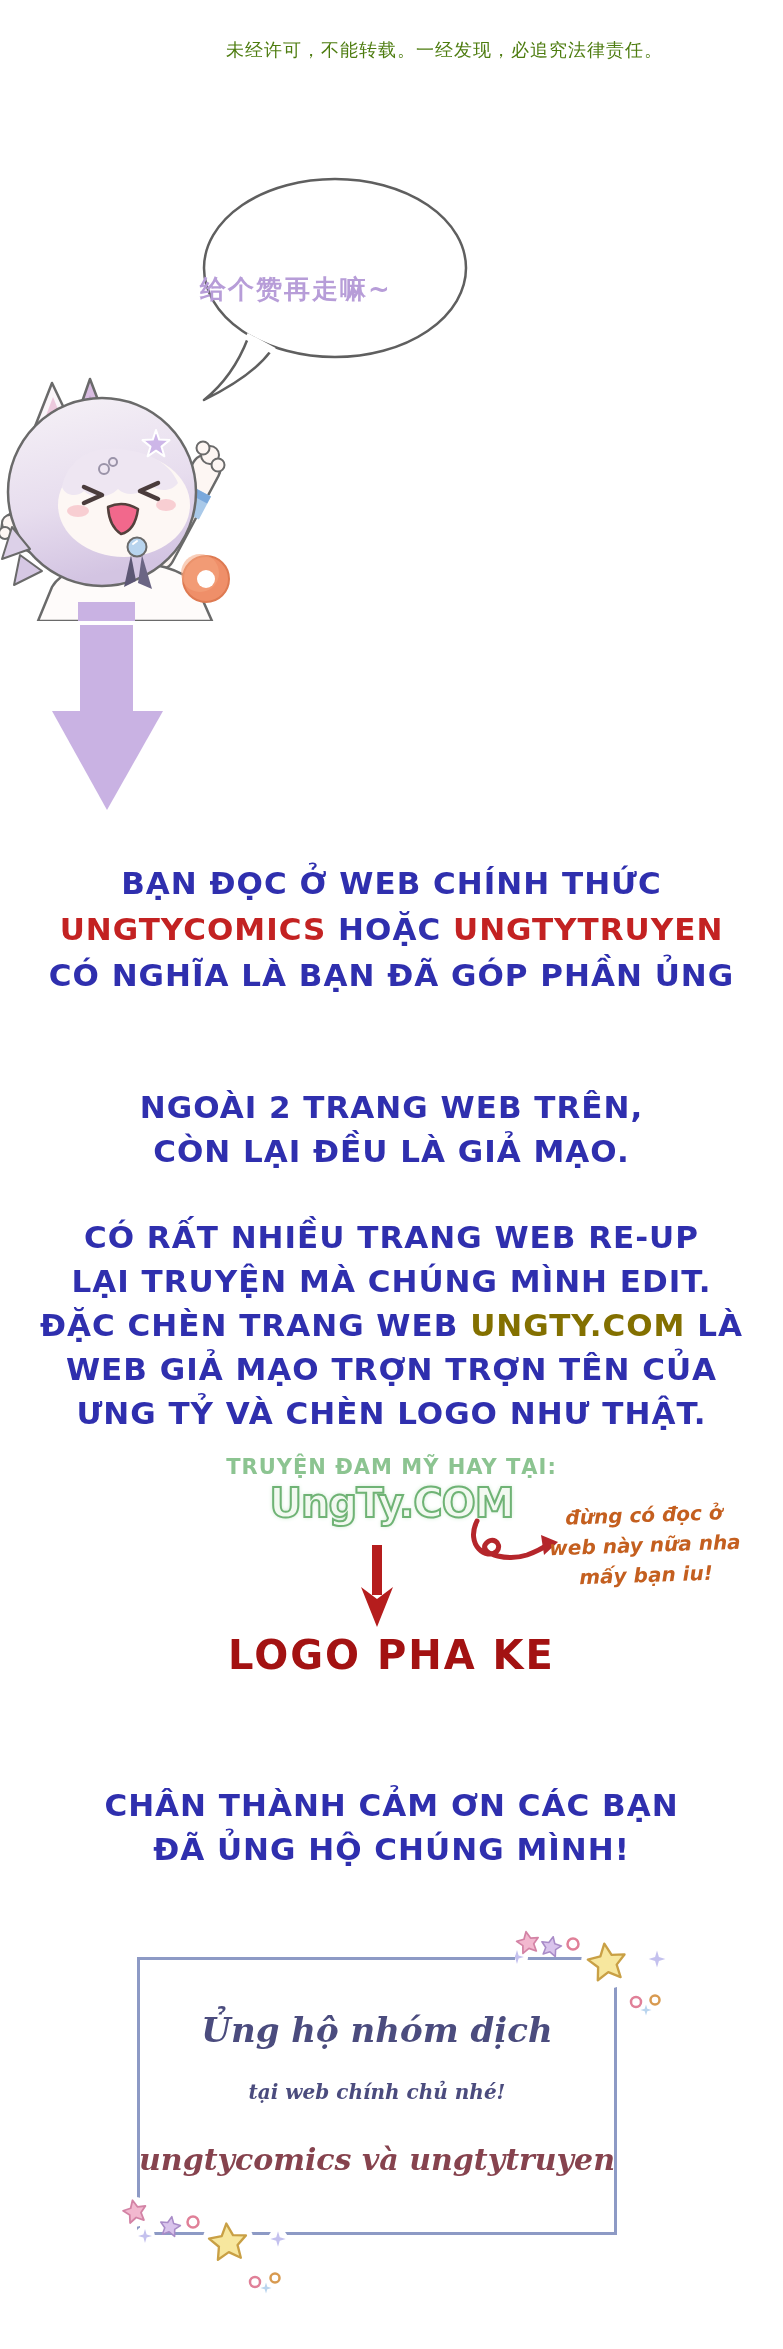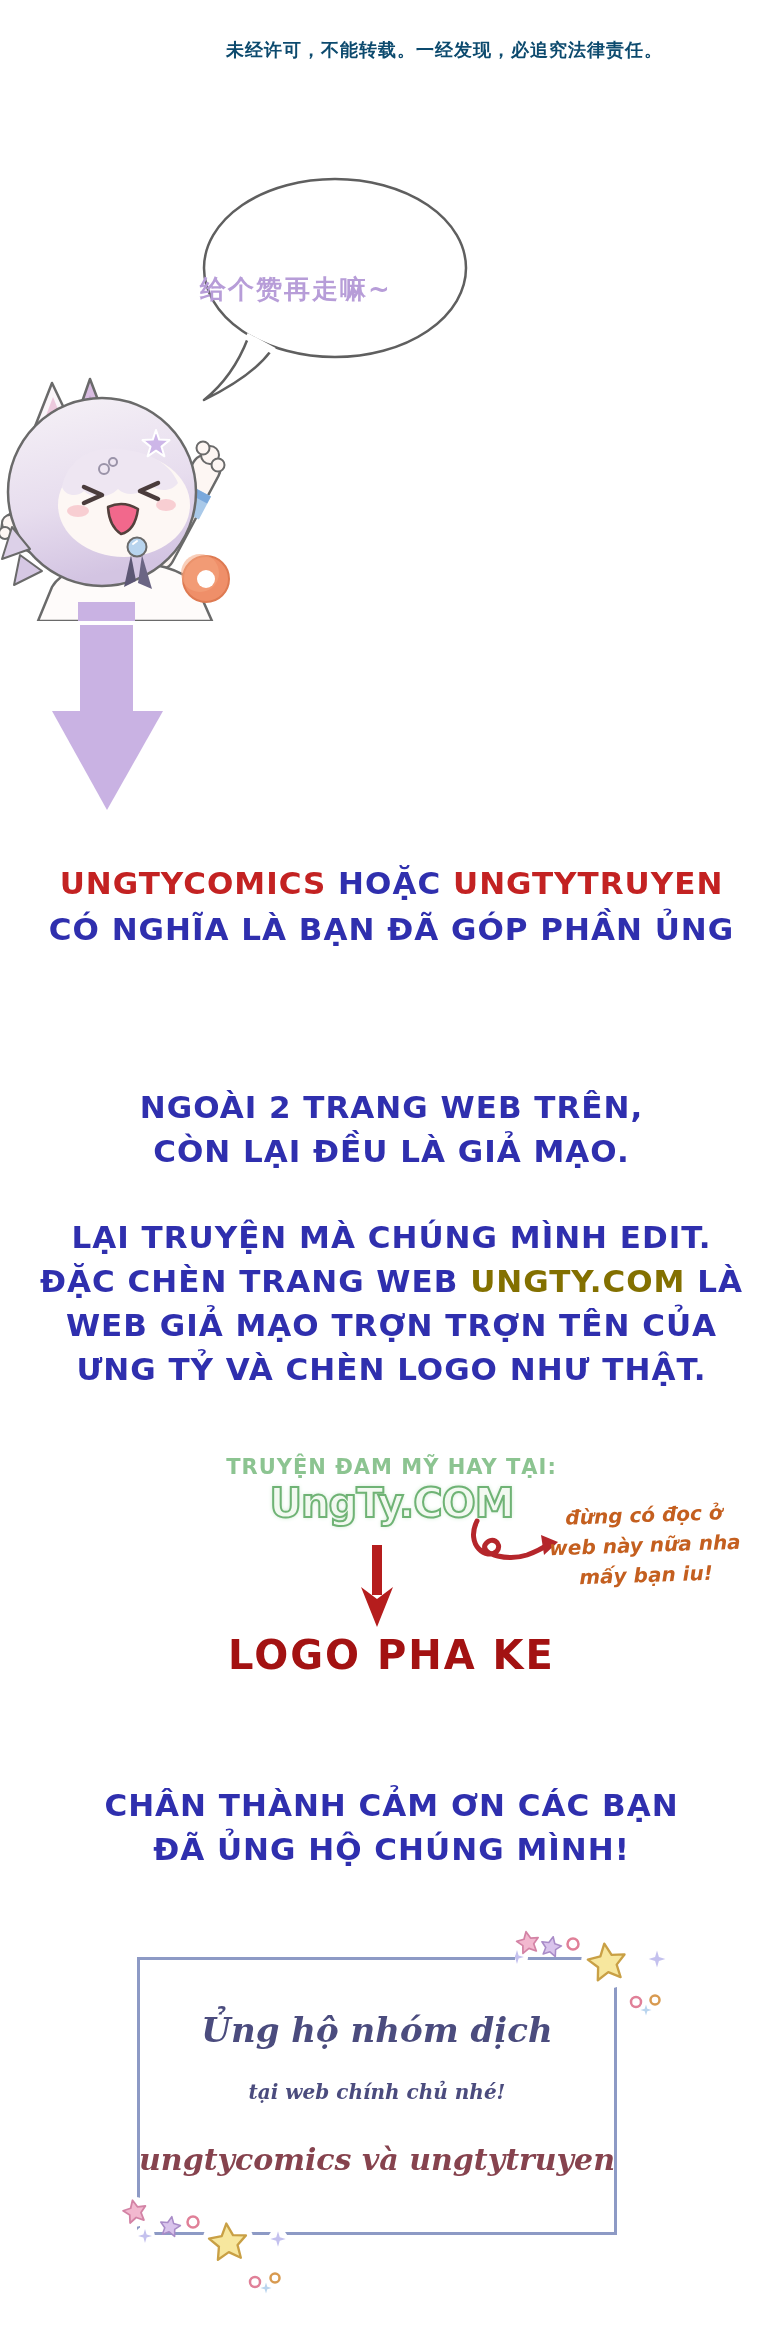--- a/index.html
+++ b/index.html
@@ -4,21 +4,21 @@
 <style>
   *{margin:0;padding:0;box-sizing:border-box}
   html,body{background:#ffffff}
   body{font-family:"DejaVu Sans",sans-serif}
   .page{position:relative;width:783px;height:2349px;background:#fff;overflow:hidden}
   .abs{position:absolute}
   .ctr{left:0;right:0;text-align:center}
   .nowrap{white-space:nowrap}
 
   .copyright{top:40px;right:120px;font-size:18px;line-height:20px;letter-spacing:1px;
-             color:#0c4a6e;font-weight:bold;white-space:nowrap}
+             color:#4d7c0f;font-weight:normal;white-space:nowrap}
 
   .bubble-text{top:272px;left:200px;width:280px;text-align:left;font-size:26px;
                font-weight:bold;letter-spacing:2px;color:#b79dd8;white-space:nowrap}
 
   .comic{font-weight:bold;font-size:31px;line-height:46px;letter-spacing:1px;color:#2f2fae}
   .comic .ln{white-space:nowrap}
   .red{color:#c32222}
   .olive{color:#837000}
 
   .tagline{top:1455px;font-size:21px;font-weight:bold;letter-spacing:1px;color:#8cc491}
@@ -124,30 +124,32 @@
     </g>
   </svg>
 
   <svg class="abs" style="left:45px;top:598px" width="125" height="215" viewBox="0 0 125 215">
     <rect x="33" y="4" width="57" height="19" fill="#c9b2e3"></rect>
     <rect x="35" y="27" width="53" height="88" fill="#c9b2e3"></rect>
     <polygon points="7,113 118,113 62,212" fill="#c9b2e3"></polygon>
   </svg>
 
   <div class="abs ctr comic" style="top:860px">
+    <div class="ln">BẠN ĐỌC Ở WEB CHÍNH THỨC</div>
     <div class="ln"><span class="red">UNGTYCOMICS</span><span> HOẶC </span><span class="red">UNGTYTRUYEN</span></div>
     <div class="ln">CÓ NGHĨA LÀ BẠN ĐÃ GÓP PHẦN ỦNG</div>
   </div>
 
   <div class="abs ctr comic" style="top:1085px;line-height:44px">
     <div class="ln">NGOÀI 2 TRANG WEB TRÊN,</div>
     <div class="ln">CÒN LẠI ĐỀU LÀ GIẢ MẠO.</div>
   </div>
 
   <div class="abs ctr comic" style="top:1215px;line-height:44px">
+    <div class="ln">CÓ RẤT NHIỀU TRANG WEB RE-UP</div>
     <div class="ln">LẠI TRUYỆN MÀ CHÚNG MÌNH EDIT.</div>
     <div class="ln"><span>ĐẶC CHÈN TRANG WEB </span><span class="olive">UNGTY.COM</span><span> LÀ</span></div>
     <div class="ln">WEB GIẢ MẠO TRỢN TRỢN TÊN CỦA</div>
     <div class="ln">ƯNG TỶ VÀ CHÈN LOGO NHƯ THẬT.</div>
   </div>
 
   <div class="abs ctr tagline nowrap">TRUYỆN ĐAM MỸ HAY TẠI:</div>
   <div class="abs ctr biglogo nowrap">UngTy.COM</div>
 
   <svg class="abs" style="left:358px;top:1541px" width="40" height="92" viewBox="0 0 40 92">

